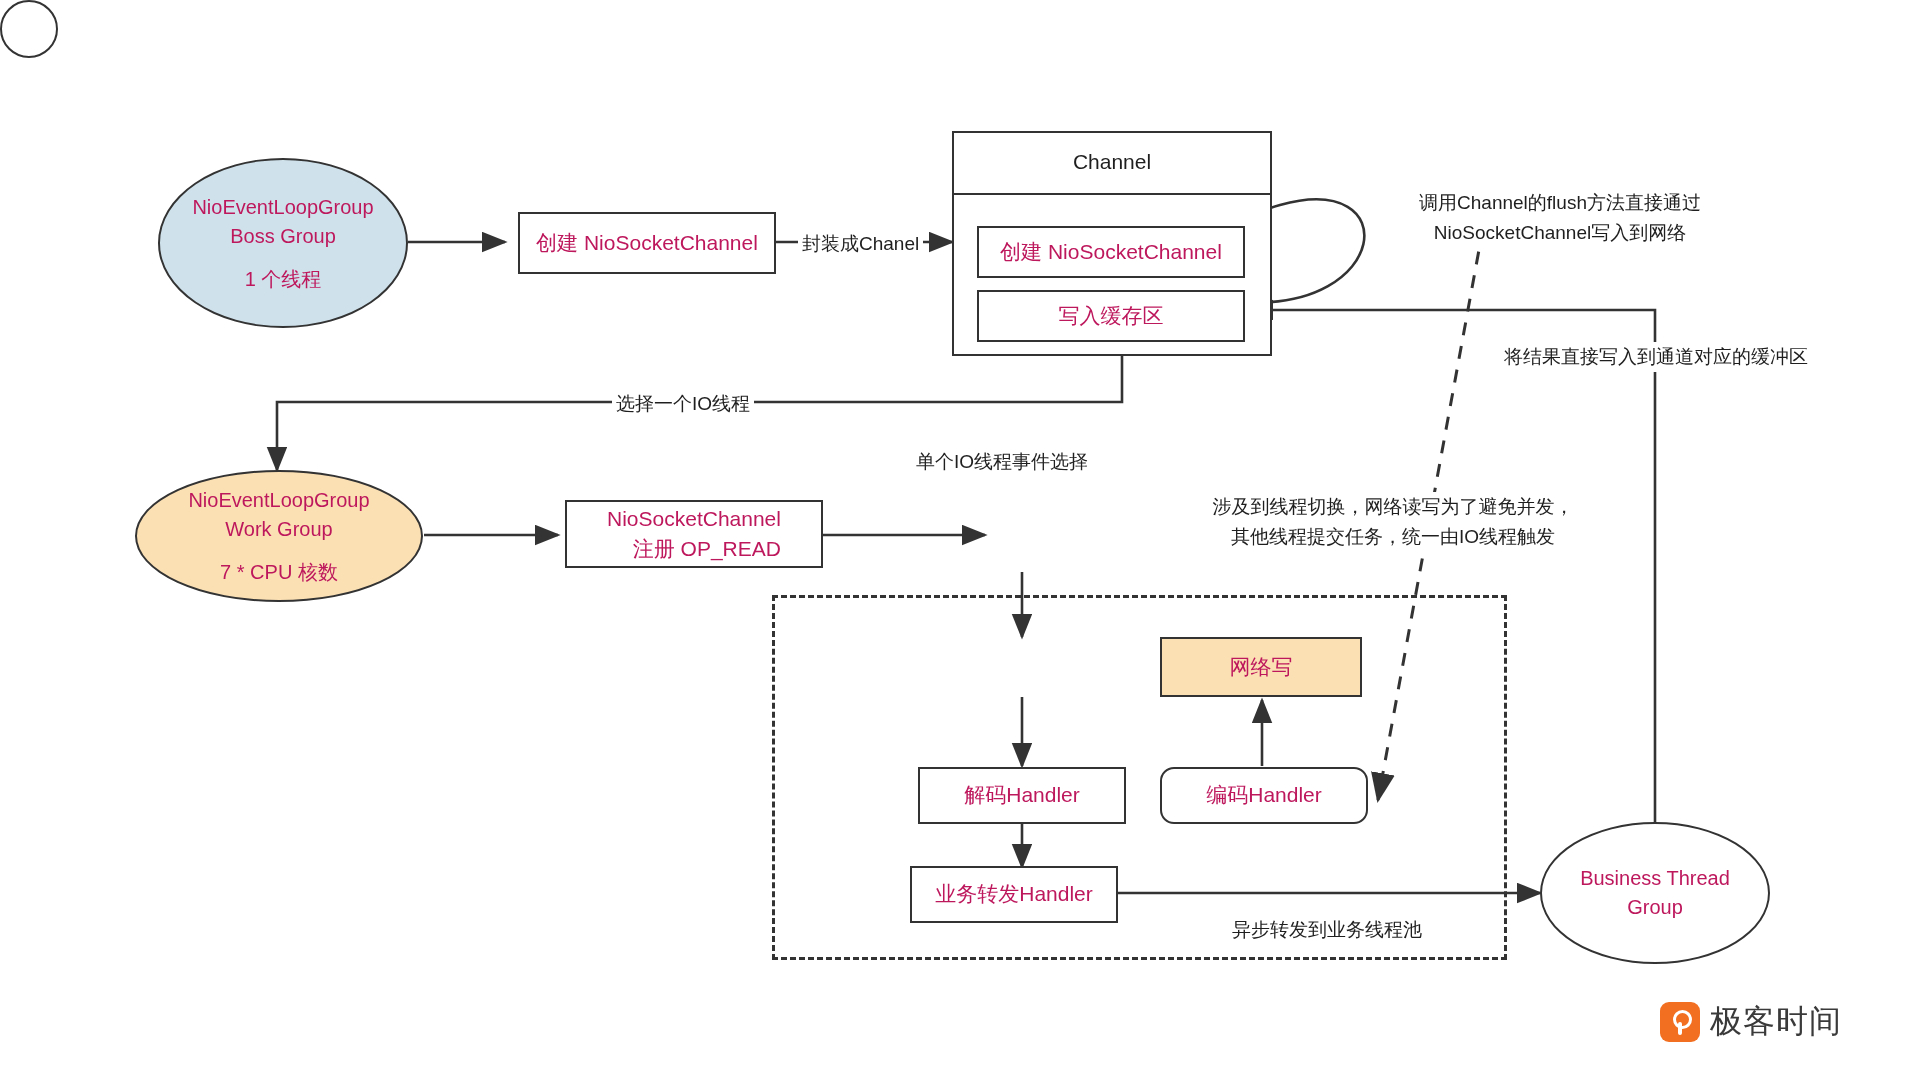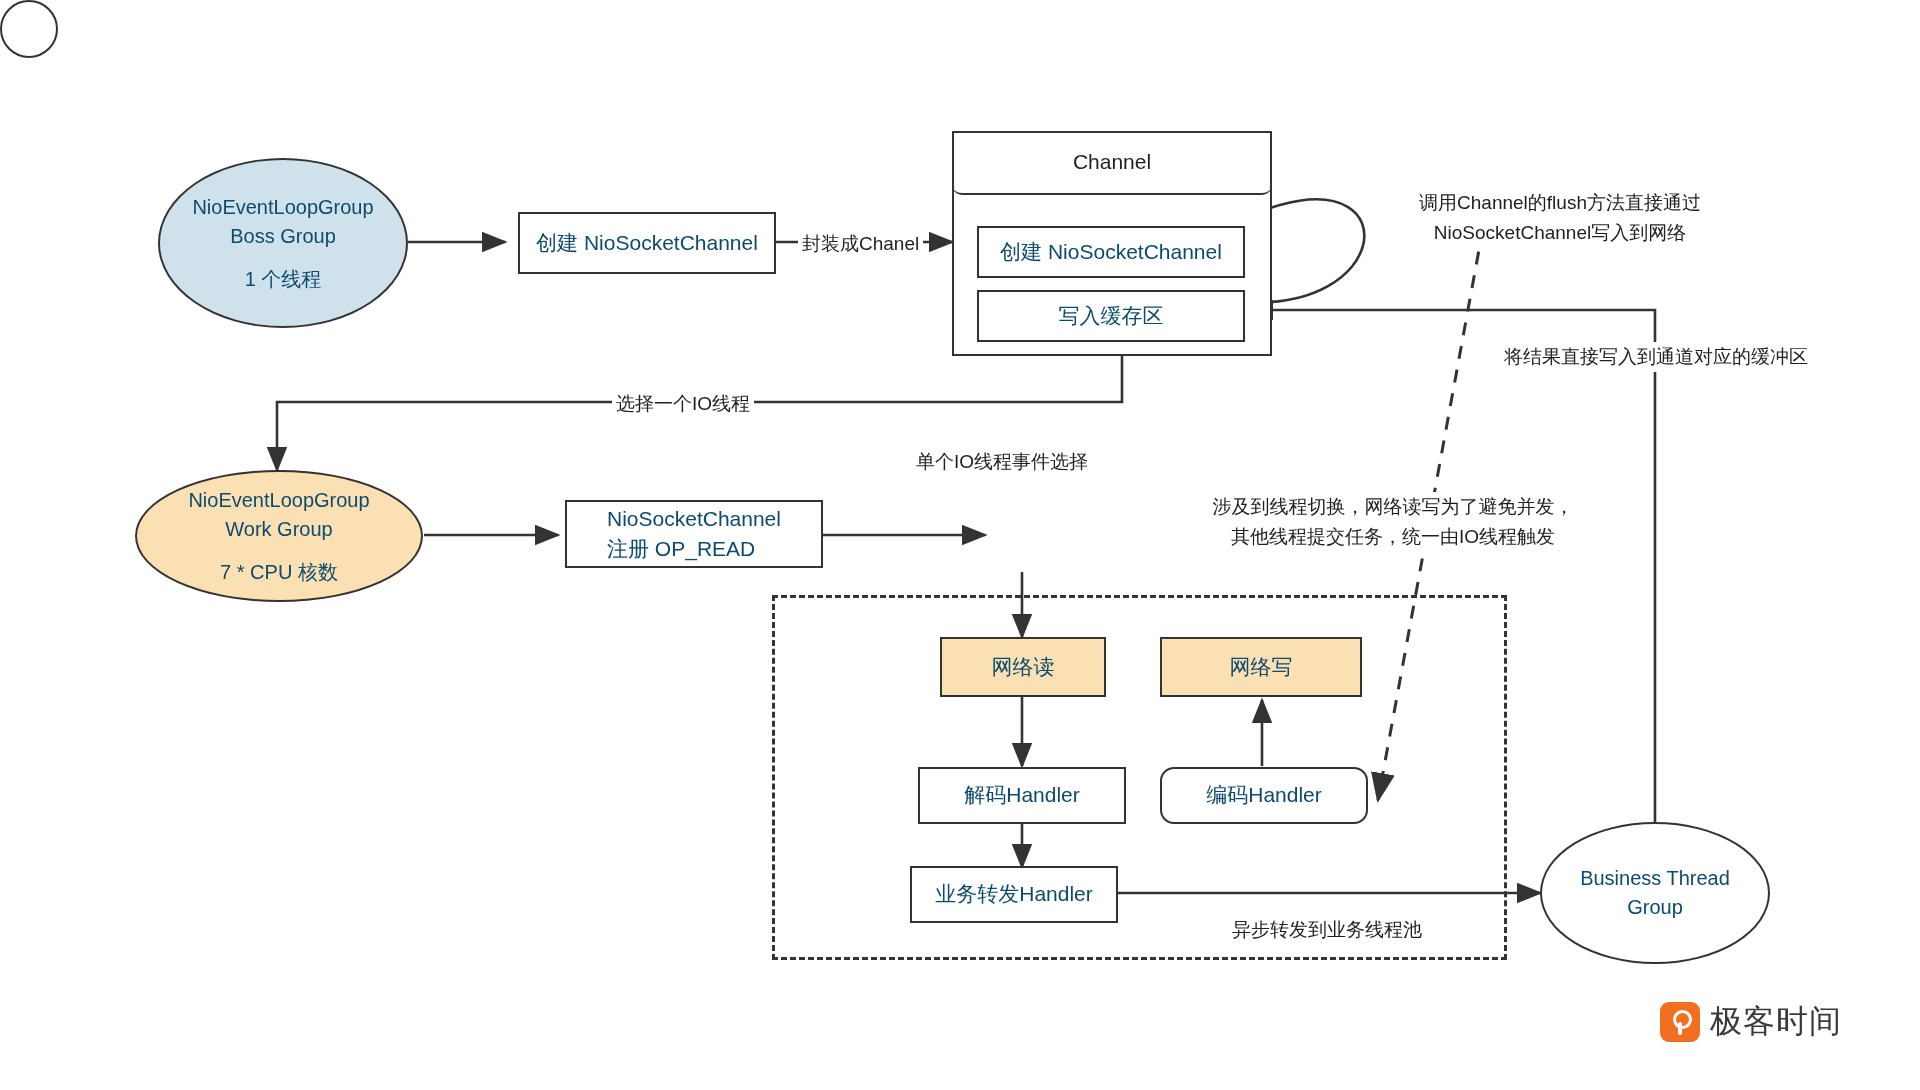--- a/index.html
+++ b/index.html
@@ -22,22 +22,22 @@
     width: 1920px;
     height: 1090px;
     pointer-events: none;
   }
   .node {
     position: absolute;
     box-sizing: border-box;
     display: flex;
     align-items: center;
     justify-content: center;
-    text-align: left;
-    color: #0c4a6e;
+    text-align: right;
+    color: #be185d;
     line-height: 1.45;
     white-space: pre-line;
   }
   .rect {
     border: 2px solid #333333;
     background: #ffffff;
     font-size: 21px;
   }
   .rect-fill-orange {
     border: 2px solid #333333;
@@ -190,21 +190,21 @@
     <span class="ell-line">Boss Group</span>
     <span class="ell-gap"></span>
     <span class="ell-line">1 个线程</span>
   </div>
 
   <div class="node rect" style="left:518px; top:212px; width:258px; height:62px;">创建 NioSocketChannel</div>
 
   <div class="edge-label" style="left:798px; top:230px;">封装成Chanel</div>
 
   <div class="container-box" style="left:952px; top:131px; width:320px; height:225px;"></div>
-  <div class="container-header" style="left:952px; top:131px; width:320px; height:64px;border-radius:10px;">Channel</div>
+  <div class="container-header" style="left:952px; top:131px; width:320px; height:64px;">Channel</div>
   <div class="node rect" style="left:977px; top:226px; width:268px; height:52px;">创建 NioSocketChannel</div>
   <div class="node rect" style="left:977px; top:290px; width:268px; height:52px;">写入缓存区</div>
 
   <div class="note" style="left:1395px; top:188px; width:330px;">调用Channel的flush方法直接通过
 NioSocketChannel写入到网络</div>
 
   <div class="note" style="left:1480px; top:342px; width:352px;">将结果直接写入到通道对应的缓冲区</div>
 
   <div class="edge-label" style="left:612px; top:390px;">选择一个IO线程</div>
 
@@ -220,21 +220,20 @@
 
   <div class="edge-label" style="left:912px; top:448px;">单个IO线程事件选择</div>
 
   <div class="circle-node" style="left:995px; top:508px; width:54px; height:54px;"></div>
 
   <div class="note" style="left:1198px; top:492px; width:390px;">涉及到线程切换，网络读写为了避免并发，
 其他线程提交任务，统一由IO线程触发</div>
 
   <div class="dashed-box" style="left:772px; top:595px; width:735px; height:365px;"></div>
 
-  <div class="node rect-fill-orange" style="left:940px; top:637px; width:166px; height:60px;">网络读</div>
 
   <div class="node rect-fill-orange" style="left:1160px; top:637px; width:202px; height:60px;">网络写</div>
 
   <div class="node rect" style="left:918px; top:767px; width:208px; height:57px;">解码Handler</div>
 
   <div class="node rect" style="left:1160px; top:767px; width:208px; height:57px;border-radius:14px;">编码Handler</div>
 
   <div class="node rect" style="left:910px; top:866px; width:208px; height:57px;">业务转发Handler</div>
 
   <div class="edge-label" style="left:1228px; top:916px;">异步转发到业务线程池</div>

